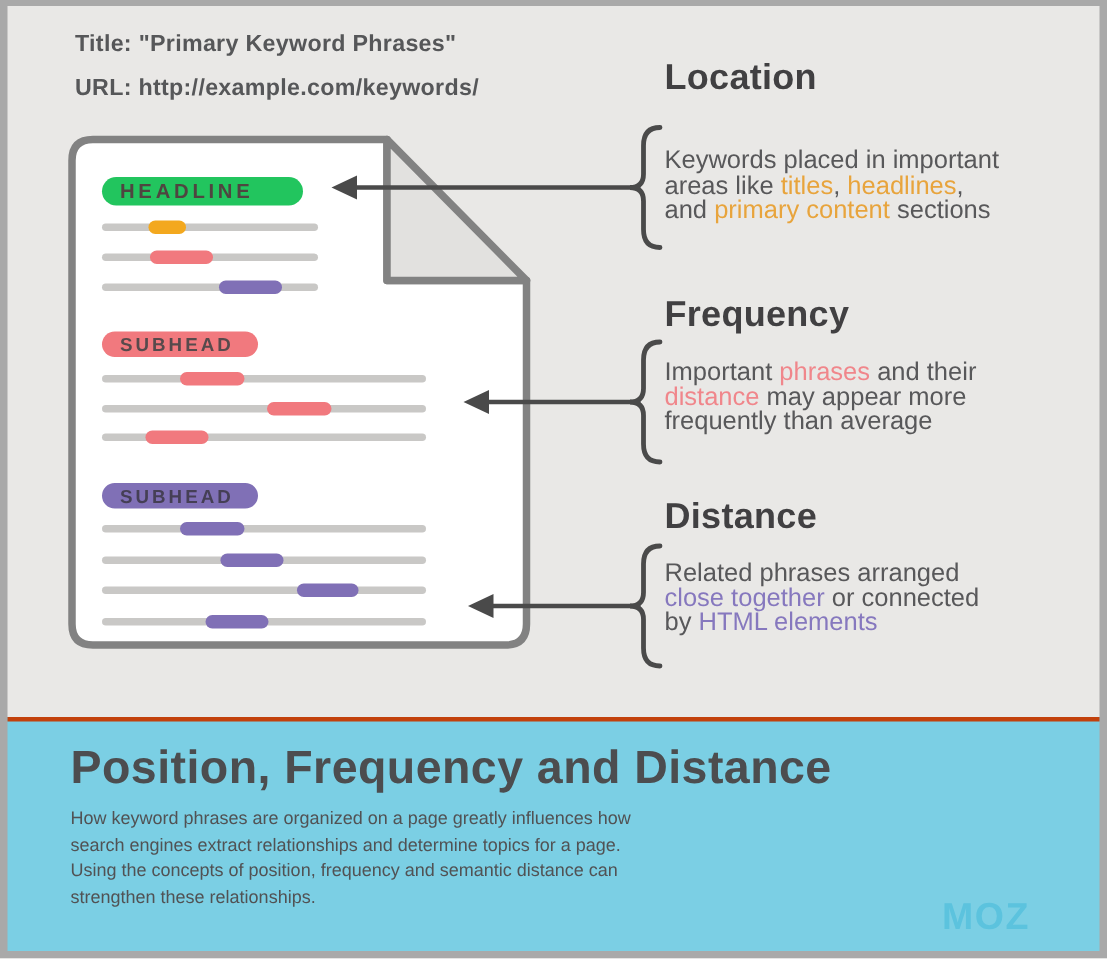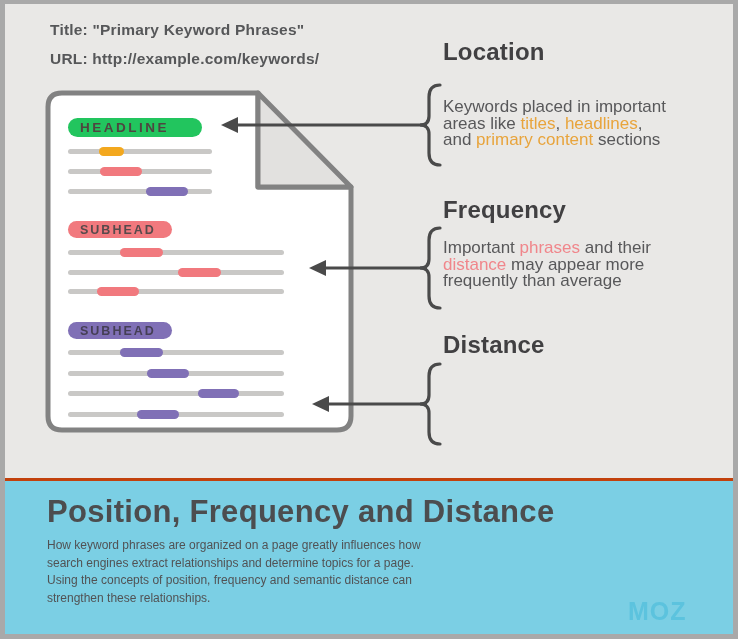--- a/index.html
+++ b/index.html
@@ -139,20 +139,23 @@
     <div id="ann-body-location" class="ann-body"><span>Keywords placed in important
 areas like </span><span style="color: rgb(232, 164, 60);">titles</span><span>, </span><span style="color: rgb(232, 164, 60);">headlines</span><span>,
 and </span><span style="color: rgb(232, 164, 60);">primary content</span><span> sections</span></div>
 
     <div id="ann-title-frequency" class="ann-title">Frequency</div>
     <div id="ann-body-frequency" class="ann-body"><span>Important </span><span style="color: rgb(240, 134, 139);">phrases</span><span> and their
 </span><span style="color: rgb(240, 134, 139);">distance</span><span> may appear more
 frequently than average</span></div>
 
     <div id="ann-title-distance" class="ann-title">Distance</div>
+    <div id="ann-body-distance" class="ann-body"><span>Related phrases arranged
+</span><span style="color: rgb(134, 120, 190);">close together</span><span> or connected
+by </span><span style="color: rgb(134, 120, 190);">HTML elements</span></div>
   </div>
 
   <div id="bottom-panel">
     <div id="footer-heading">Position, Frequency and Distance</div>
     <div id="footer-body">How keyword phrases are organized on a page greatly influences how
 search engines extract relationships and determine topics for a page.
 Using the concepts of position, frequency and semantic distance can
 strengthen these relationships.</div>
     <div id="moz-logo">MOZ</div>
   </div>

